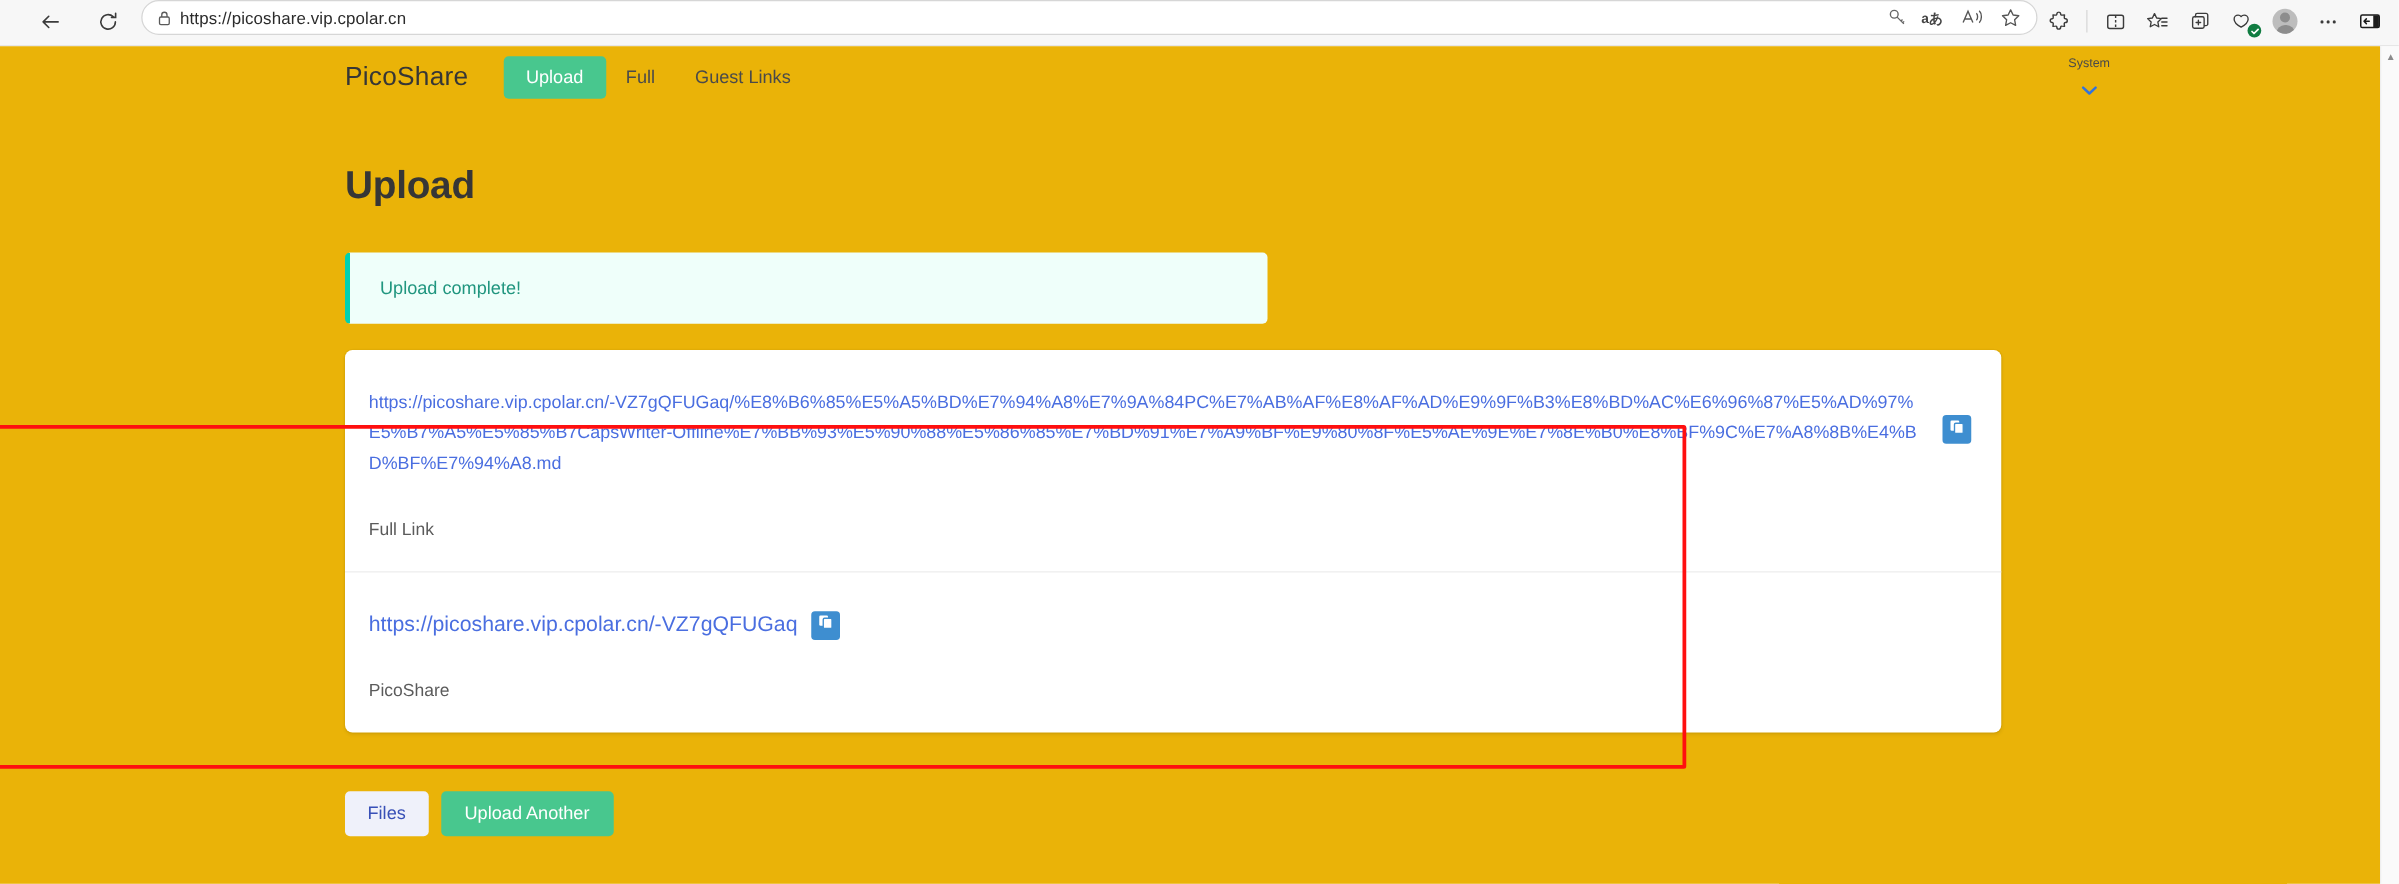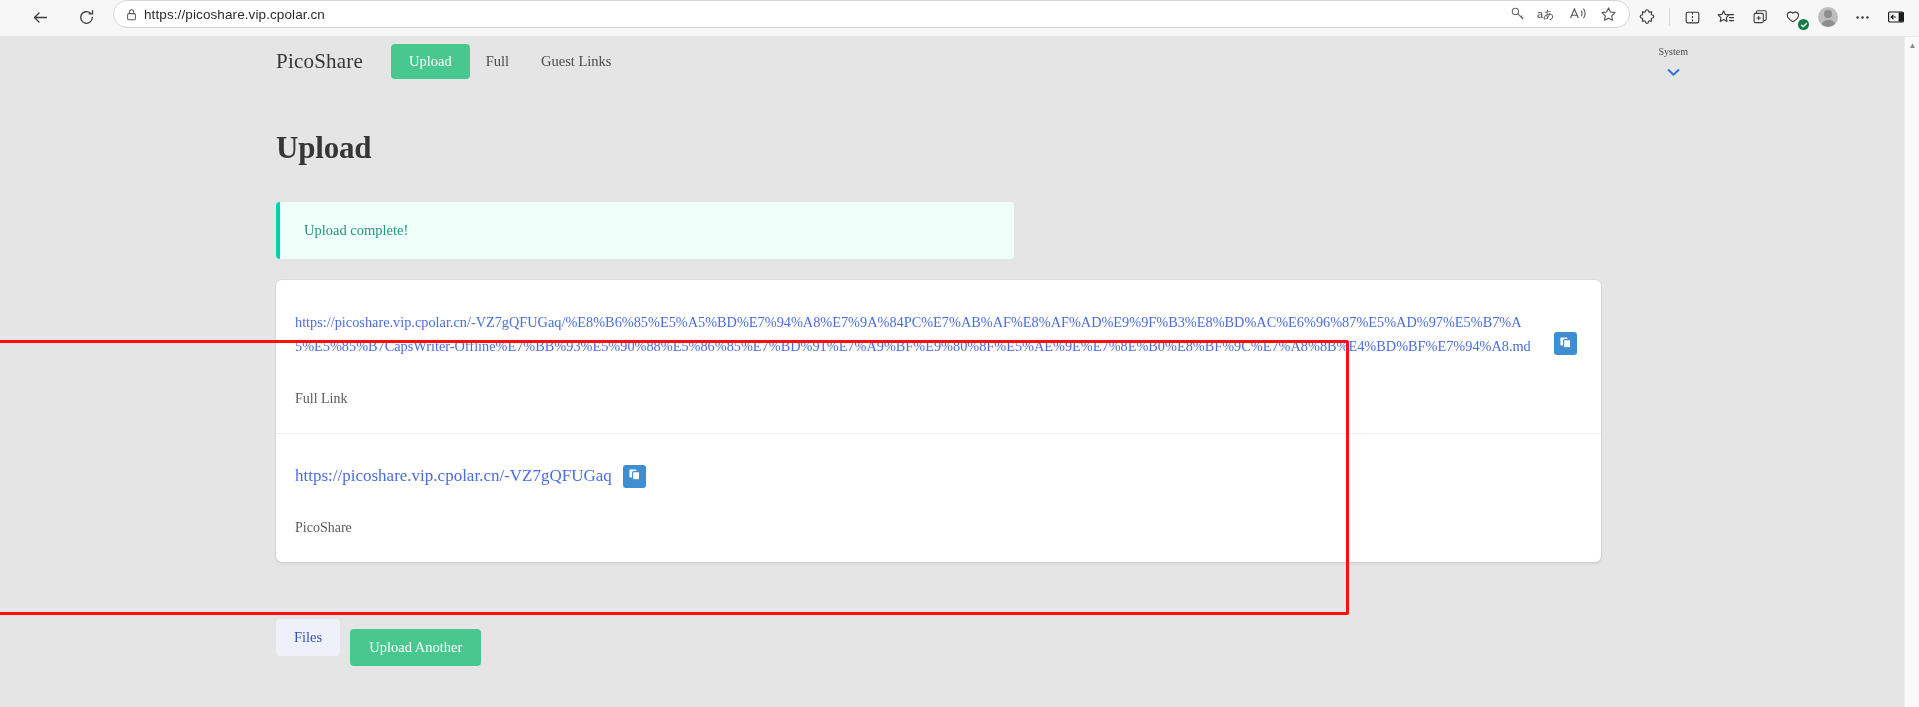--- a/index.html
+++ b/index.html
@@ -46,21 +46,21 @@
   #url-text {
     font-size: 13.5px;
     color: #2b2b2b;
     white-space: nowrap; overflow: hidden;
     flex: 1 1 auto;
     letter-spacing: .1px;
   }
   .ab-icon {
     width: 30px; height: 26px;
     display: flex; align-items: center; justify-content: center;
-    color: #b91c1c; flex: none;
+    color: #b91c1c; flex: none; font-weight: bold;
   }
   #toolbar-right {
     display: flex; align-items: center;
     flex: none; padding-right: 6px;
   }
   .tb-sep {
     width: 1px; height: 18px; background: #d8d8d8; margin: 0 5px;
   }
   .avatar-dot {
     width: 20px; height: 20px; border-radius: 50%;
@@ -84,23 +84,22 @@
   }
   #scroll-up-arrow {
     position: absolute; top: 5px; left: 0; width: 15px;
     text-align: center; font-size: 8px; color: #8a8a8a; line-height: 8px;
   }
 
   
   #site {
     position: absolute; top: 37px; left: 0;
     width: 1904px; height: 670px;
-    background: #e5e5e5;
+    background: #eab308;
     overflow: hidden;
-    font-family: Liberation Serif, serif;
   }
 
   #navbar {
     height: 49px;
     display: flex; align-items: center;
     padding: 0 0 0 276px;
     position: relative;
   }
   #brand {
     font-size: 21px; color: #363636; font-weight: 400;
@@ -188,21 +187,21 @@
   }
 
   
   #actions { display: flex; align-items: center; gap: 10px; margin-top: 47px; }
   #edit-button {
     background: #eff1fa; color: #3850b7;
     font-size: 14.5px; padding: 10px 18px; border-radius: 4px;
   }
   #upload-another-button {
     background: #48c78e; color: #ffffff;
-    font-size: 14.5px; padding: 10px 19px; border-radius: 4px; margin-top: 20px;
+    font-size: 14.5px; padding: 10px 19px; border-radius: 4px;
   }
 </style>
 </head>
 <body>
 
 <div id="browser-chrome">
 
   <div style="width:10px;flex:none;"></div>
 
   <div class="nav-btn">

